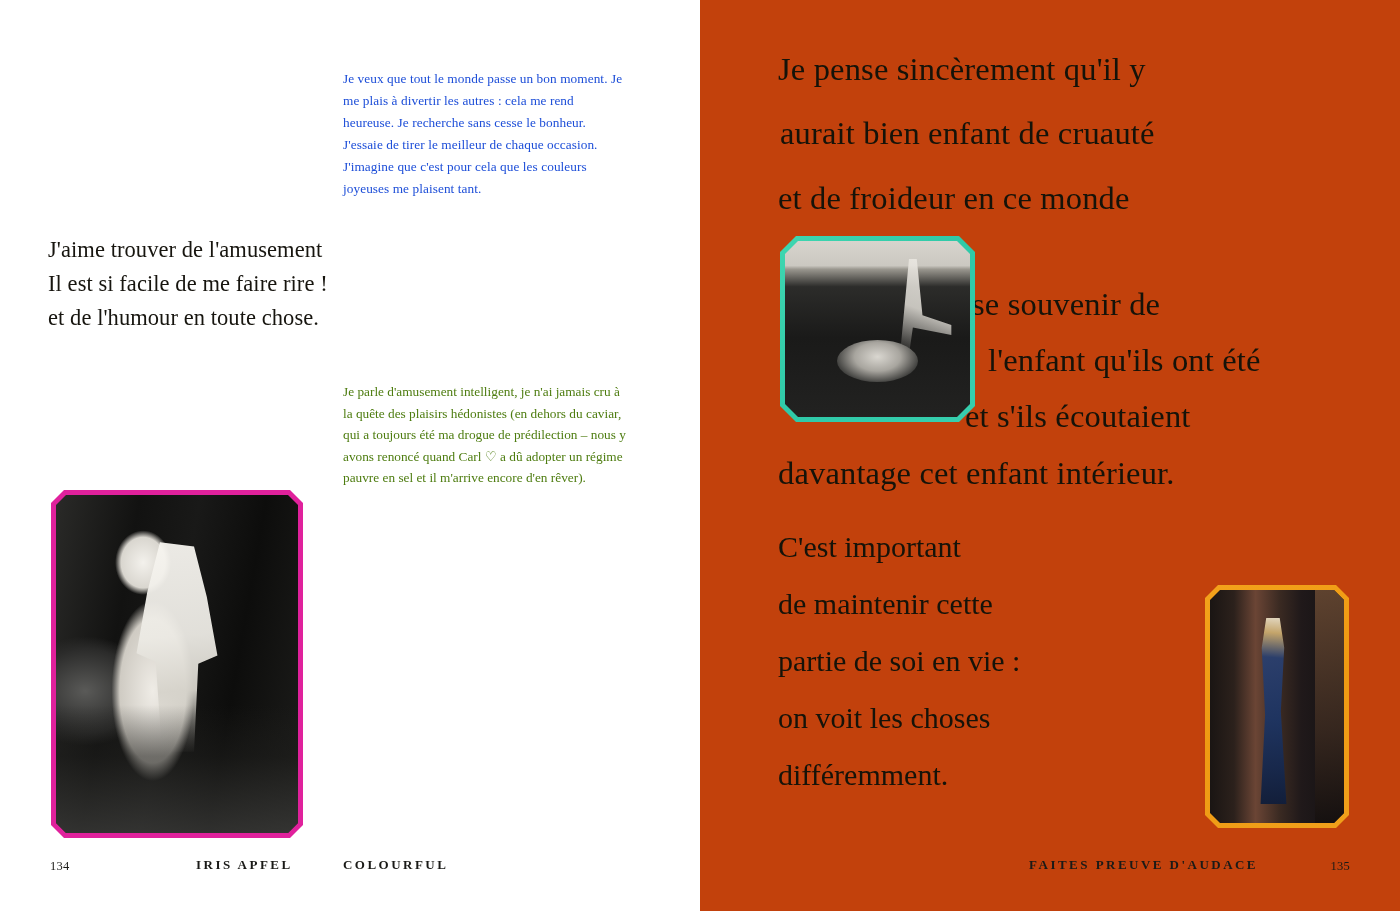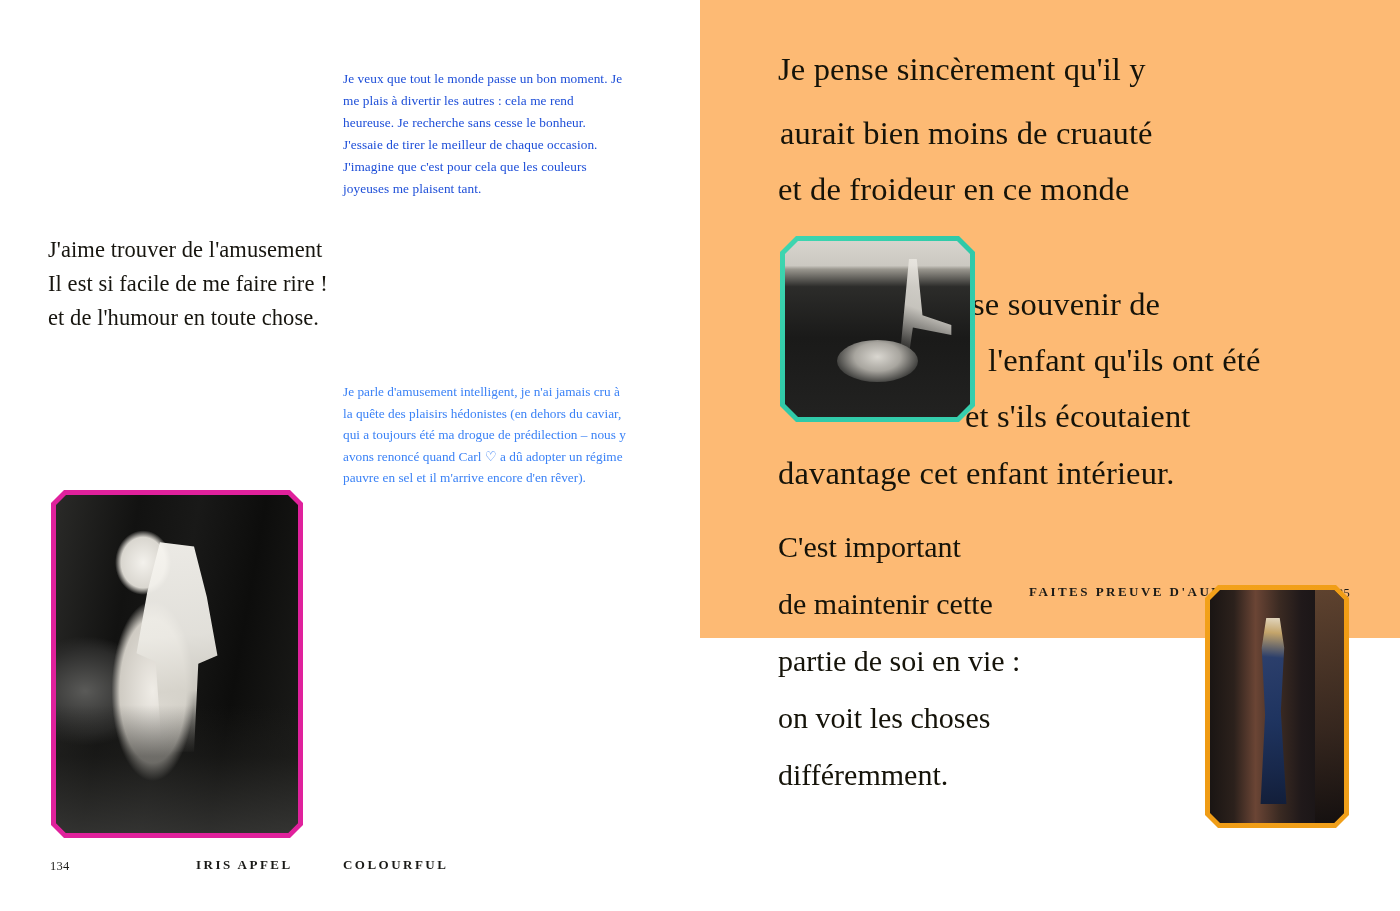--- a/index.html
+++ b/index.html
@@ -52,21 +52,21 @@
   }
   .pullquote-left div { white-space: nowrap; }
 
   .para-mid {
     position: absolute;
     left: 343px;
     top: 368px;
     width: 285px;
     font-size: 13.3px;
     line-height: 1.62;
-    color: #3b82f6;
+    color: #4d7c0f;
   }
 
   
   .photo-left {
     position: absolute;
     left: 51px;
     top: 490px;
     width: 252px;
     height: 348px;
     padding: 5px;
@@ -103,22 +103,22 @@
     height: 62%;
     background: linear-gradient(175deg, #f7f5f0 0%, #eceae4 45%, #d6d3cb 70%, rgba(120,118,112,0) 100%);
     clip-path: polygon(34% 0%, 66% 2%, 78% 26%, 88% 54%, 70% 58%, 66% 100%, 36% 100%, 30% 57%, 12% 53%, 22% 24%);
     opacity: 0.95;
   }
 
   
   .page-right {
     position: relative;
     width: 700px;
-    height: 638px;
-    background: #fdba74;
+    height: 911px;
+    background: #c2410c;
     flex: 0 0 700px;
   }
 
   .quote-right {
     position: absolute;
     left: 0;
     top: 0;
     width: 700px;
     height: 520px;
     color: #151309;
@@ -126,21 +126,21 @@
     letter-spacing: 0.005em;
   }
   .ql {
     position: absolute;
     white-space: nowrap;
     font-size: 32.5px;
     line-height: 1;
   }
   .q1 { left: 78px;  top: 53px;  }
   .q2 { left: 80px;  top: 117px; }
-  .q3 { left: 78px;  top: 173px; }
+  .q3 { left: 78px;  top: 182px; }
   .q4 { left: 288px; top: 228px; }
   .q5 { left: 272px; top: 288px; }
   .q6 { left: 288px; top: 344px; }
   .q7 { left: 265px; top: 400px; }
   .q8 { left: 78px;  top: 457px; }
 
   .quote-right2 {
     position: absolute;
     left: 78px;
     top: 532px;
@@ -303,21 +303,21 @@
 
     <div class="folio folio-left">134</div>
     <div class="runhead runhead-author">IRIS APFEL</div>
     <div class="runhead runhead-title">COLOURFUL</div>
   </div>
 
   <div class="page-right">
 
     <div class="quote-right">
       <div class="ql q1">Je pense sincèrement qu'il y</div>
-      <div class="ql q2">aurait bien moins de cruauté</div>
+      <div class="ql q2">aurait bien enfant de cruauté</div>
       <div class="ql q3">et de froideur en ce monde</div>
       <div class="ql q5">se souvenir de</div>
       <div class="ql q7">et s'ils écoutaient</div>
       <div class="ql q6">l'enfant qu'ils ont été</div>
       <div class="ql q8">davantage cet enfant intérieur.</div>
     </div>
 
     <div class="quote-right2">
       <div class="q2l">C'est important</div>
       <div class="q2l">de maintenir cette</div>

